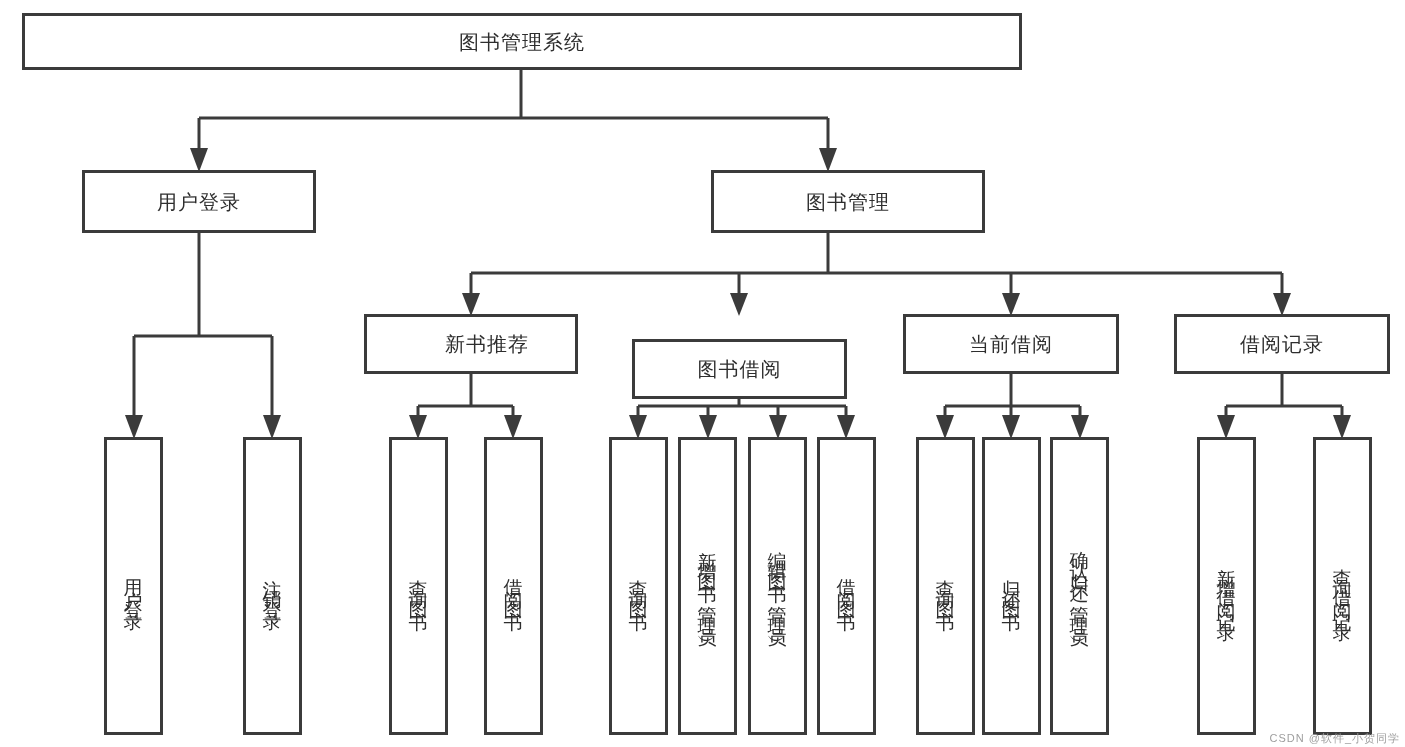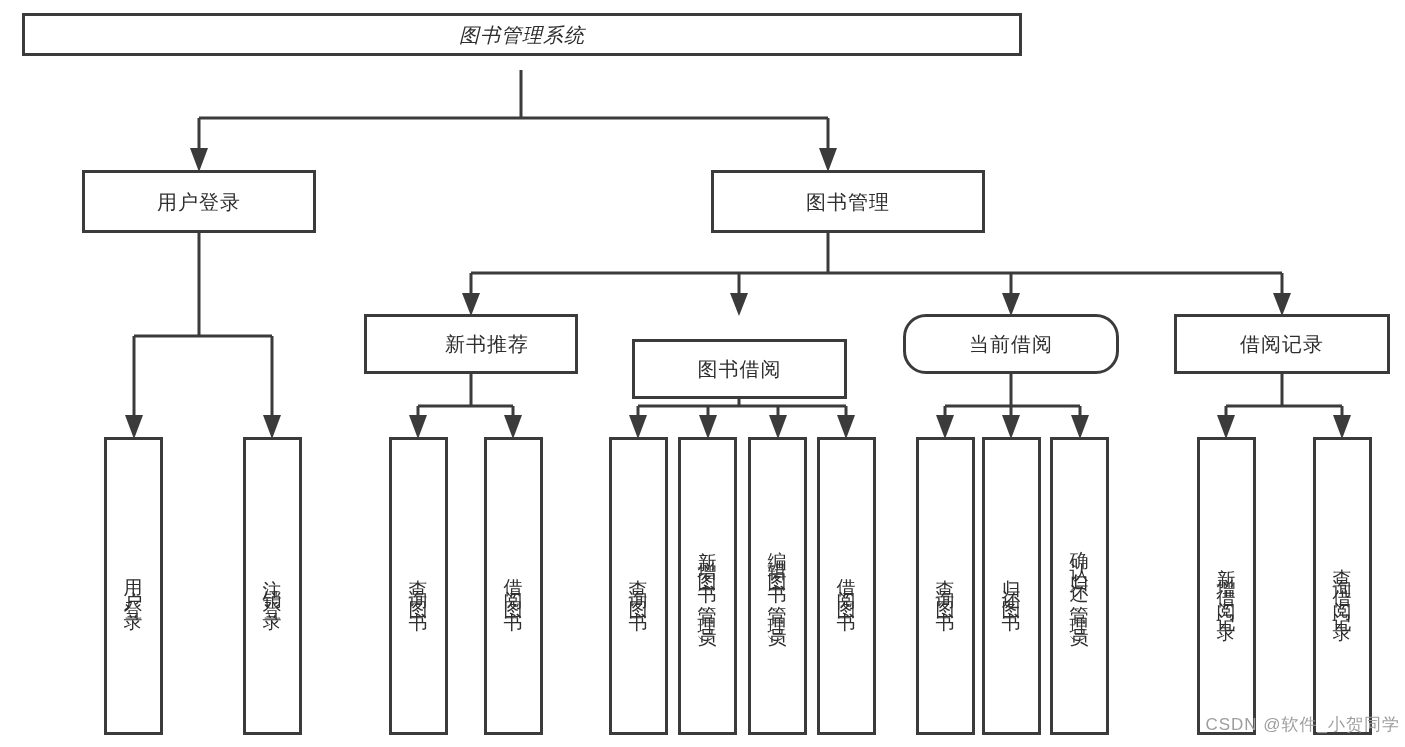--- a/index.html
+++ b/index.html
@@ -39,22 +39,22 @@
   .vbox {
     writing-mode: vertical-rl;
     text-orientation: mixed;
     font-size: 19px;
     letter-spacing: 11px;
     letter-spacing: 0.58em;
   }
   #watermark {
     position: absolute;
     right: 5px;
-    bottom: 11px;
-    font-size: 17px;
+    bottom: 1px;
+    font-size: 11px;
     color: var(--watermark, #9e9e9e);
     z-index: 5;
     letter-spacing: 1px;
     pointer-events: none;
   }
 </style>
 </head>
 <body>
 
 <div id="canvas">
@@ -121,28 +121,28 @@
       <polygon points="769,415 787,415 778,439"></polygon>
       <polygon points="837,415 855,415 846,439"></polygon>
       <polygon points="936,415 954,415 945,439"></polygon>
       <polygon points="1002,415 1020,415 1011,439"></polygon>
       <polygon points="1071,415 1089,415 1080,439"></polygon>
       <polygon points="1217,415 1235,415 1226,439"></polygon>
       <polygon points="1333,415 1351,415 1342,439"></polygon>
     </g>
   </svg>
 
-  <div class="box" style="left:22px; top:13px; width:1000px; height:43px;font-style:italic;">图书管理系统</div>
+  <div class="box" style="left:22px; top:13px; width:1000px; height:57px;">图书管理系统</div>
 
   <div class="box" style="left:82px; top:170px; width:234px; height:63px;">用户登录</div>
   <div class="box" style="left:711px; top:170px; width:274px; height:63px;">图书管理</div>
 
   <div class="box" style="left:364px; top:314px; width:214px; height:60px;padding-left:32px;">新书推荐</div>
   <div class="box" style="left:632px; top:314px; width:215px; height:60px;margin-top:25px;">图书借阅</div>
-  <div class="box" style="left:903px; top:314px; width:216px; height:60px;border-radius:23px;">当前借阅</div>
+  <div class="box" style="left:903px; top:314px; width:216px; height:60px;">当前借阅</div>
   <div class="box" style="left:1174px; top:314px; width:216px; height:60px;">借阅记录</div>
 
   <div class="box vbox" style="left:104px; top:437px; width:59px; height:298px;">用户登录</div>
   <div class="box vbox" style="left:243px; top:437px; width:59px; height:298px;">注销登录</div>
 
   <div class="box vbox" style="left:389px; top:437px; width:59px; height:298px;">查询图书</div>
   <div class="box vbox" style="left:484px; top:437px; width:59px; height:298px;">借阅图书</div>
 
   <div class="box vbox" style="left:609px; top:437px; width:59px; height:298px;">查询图书</div>
   <div class="box vbox" style="left:678px; top:437px; width:59px; height:298px;">新增图书（管理员）</div>

